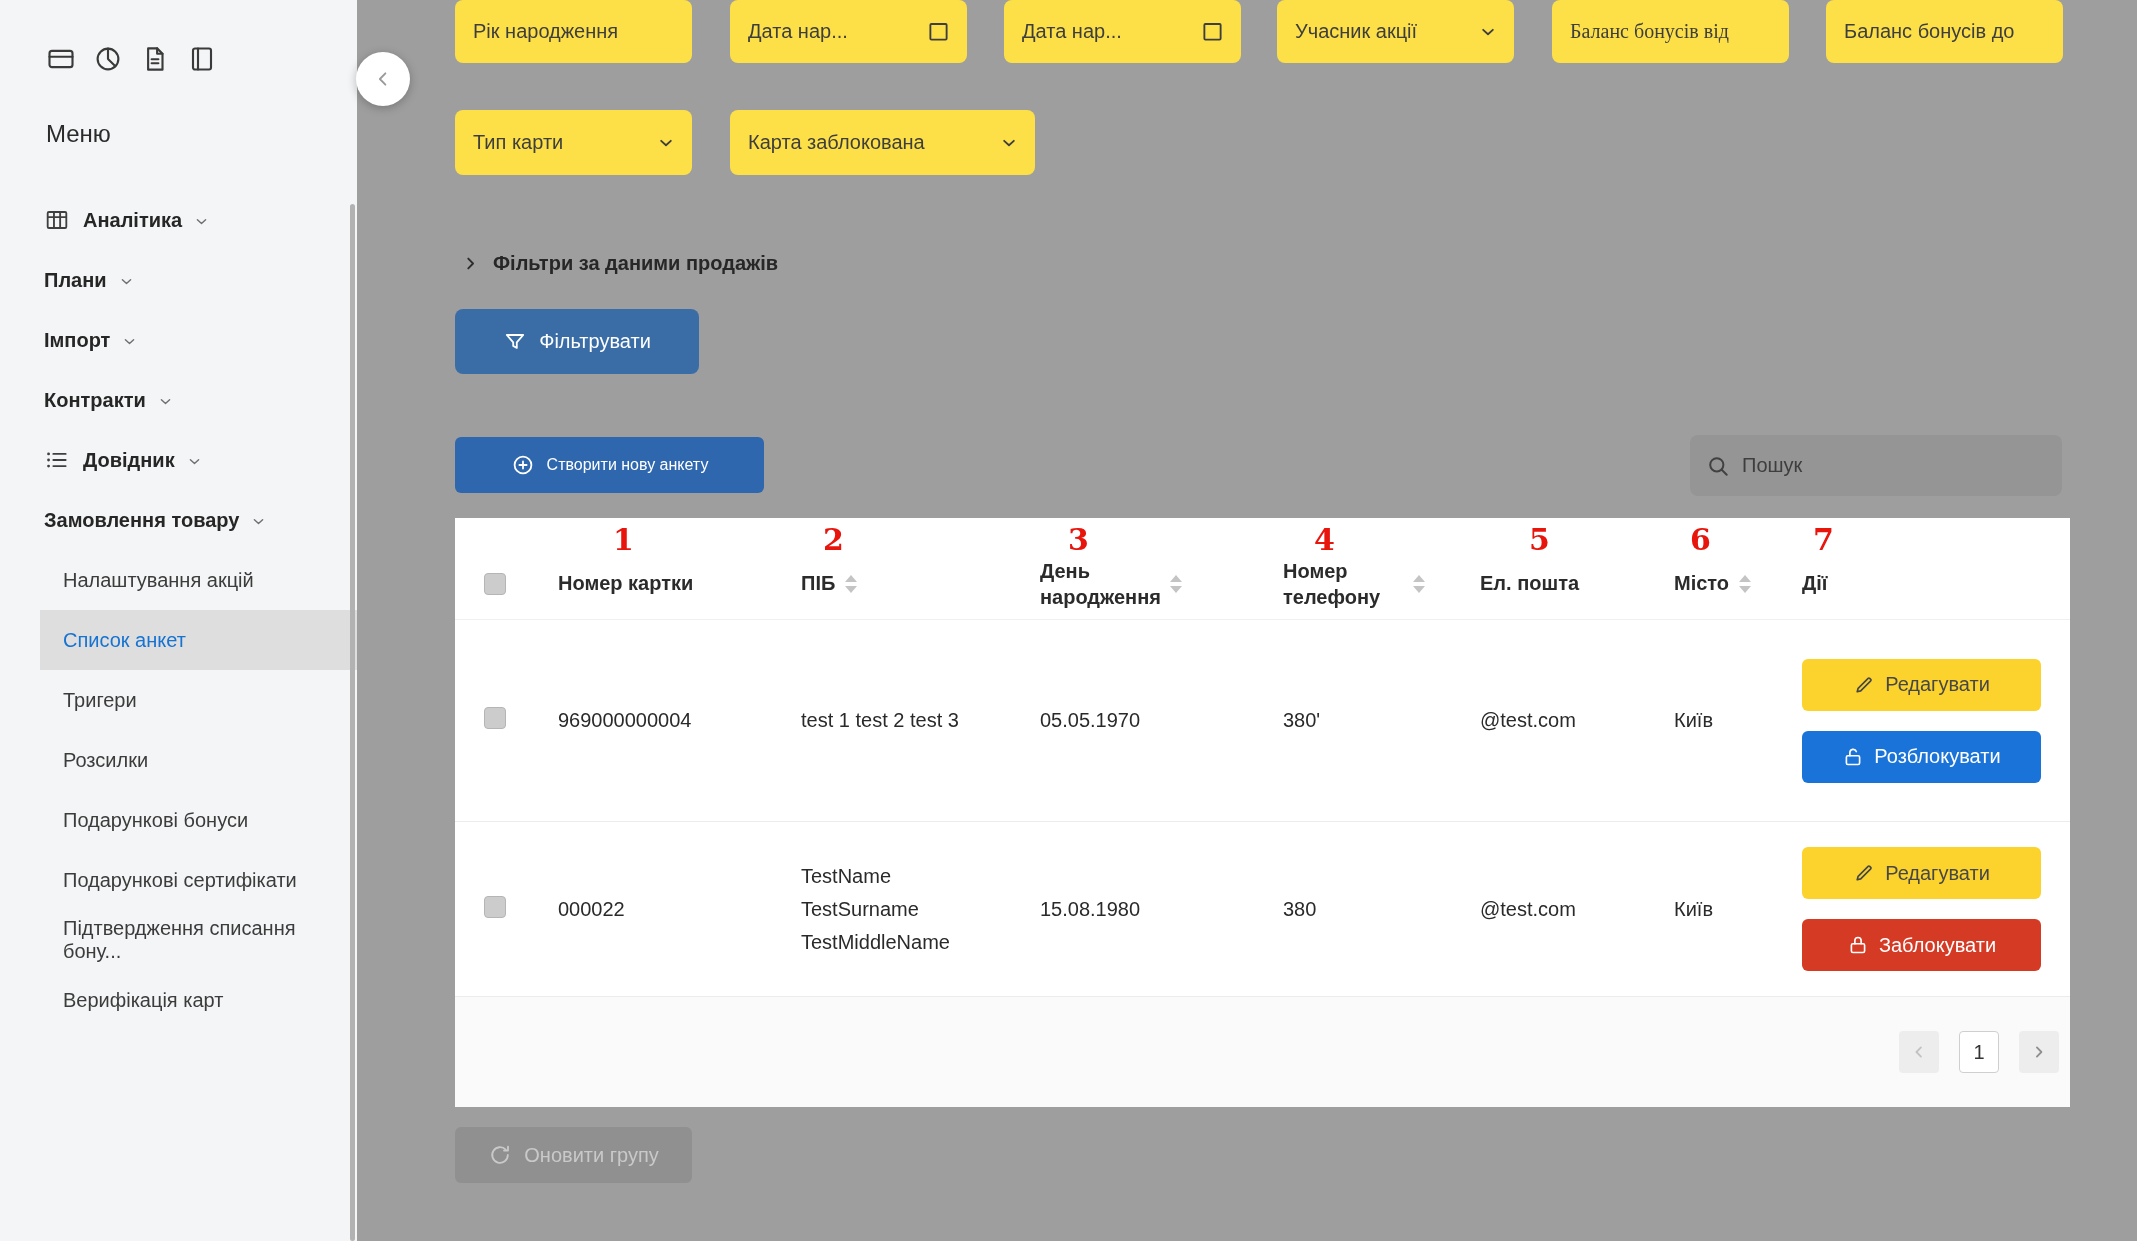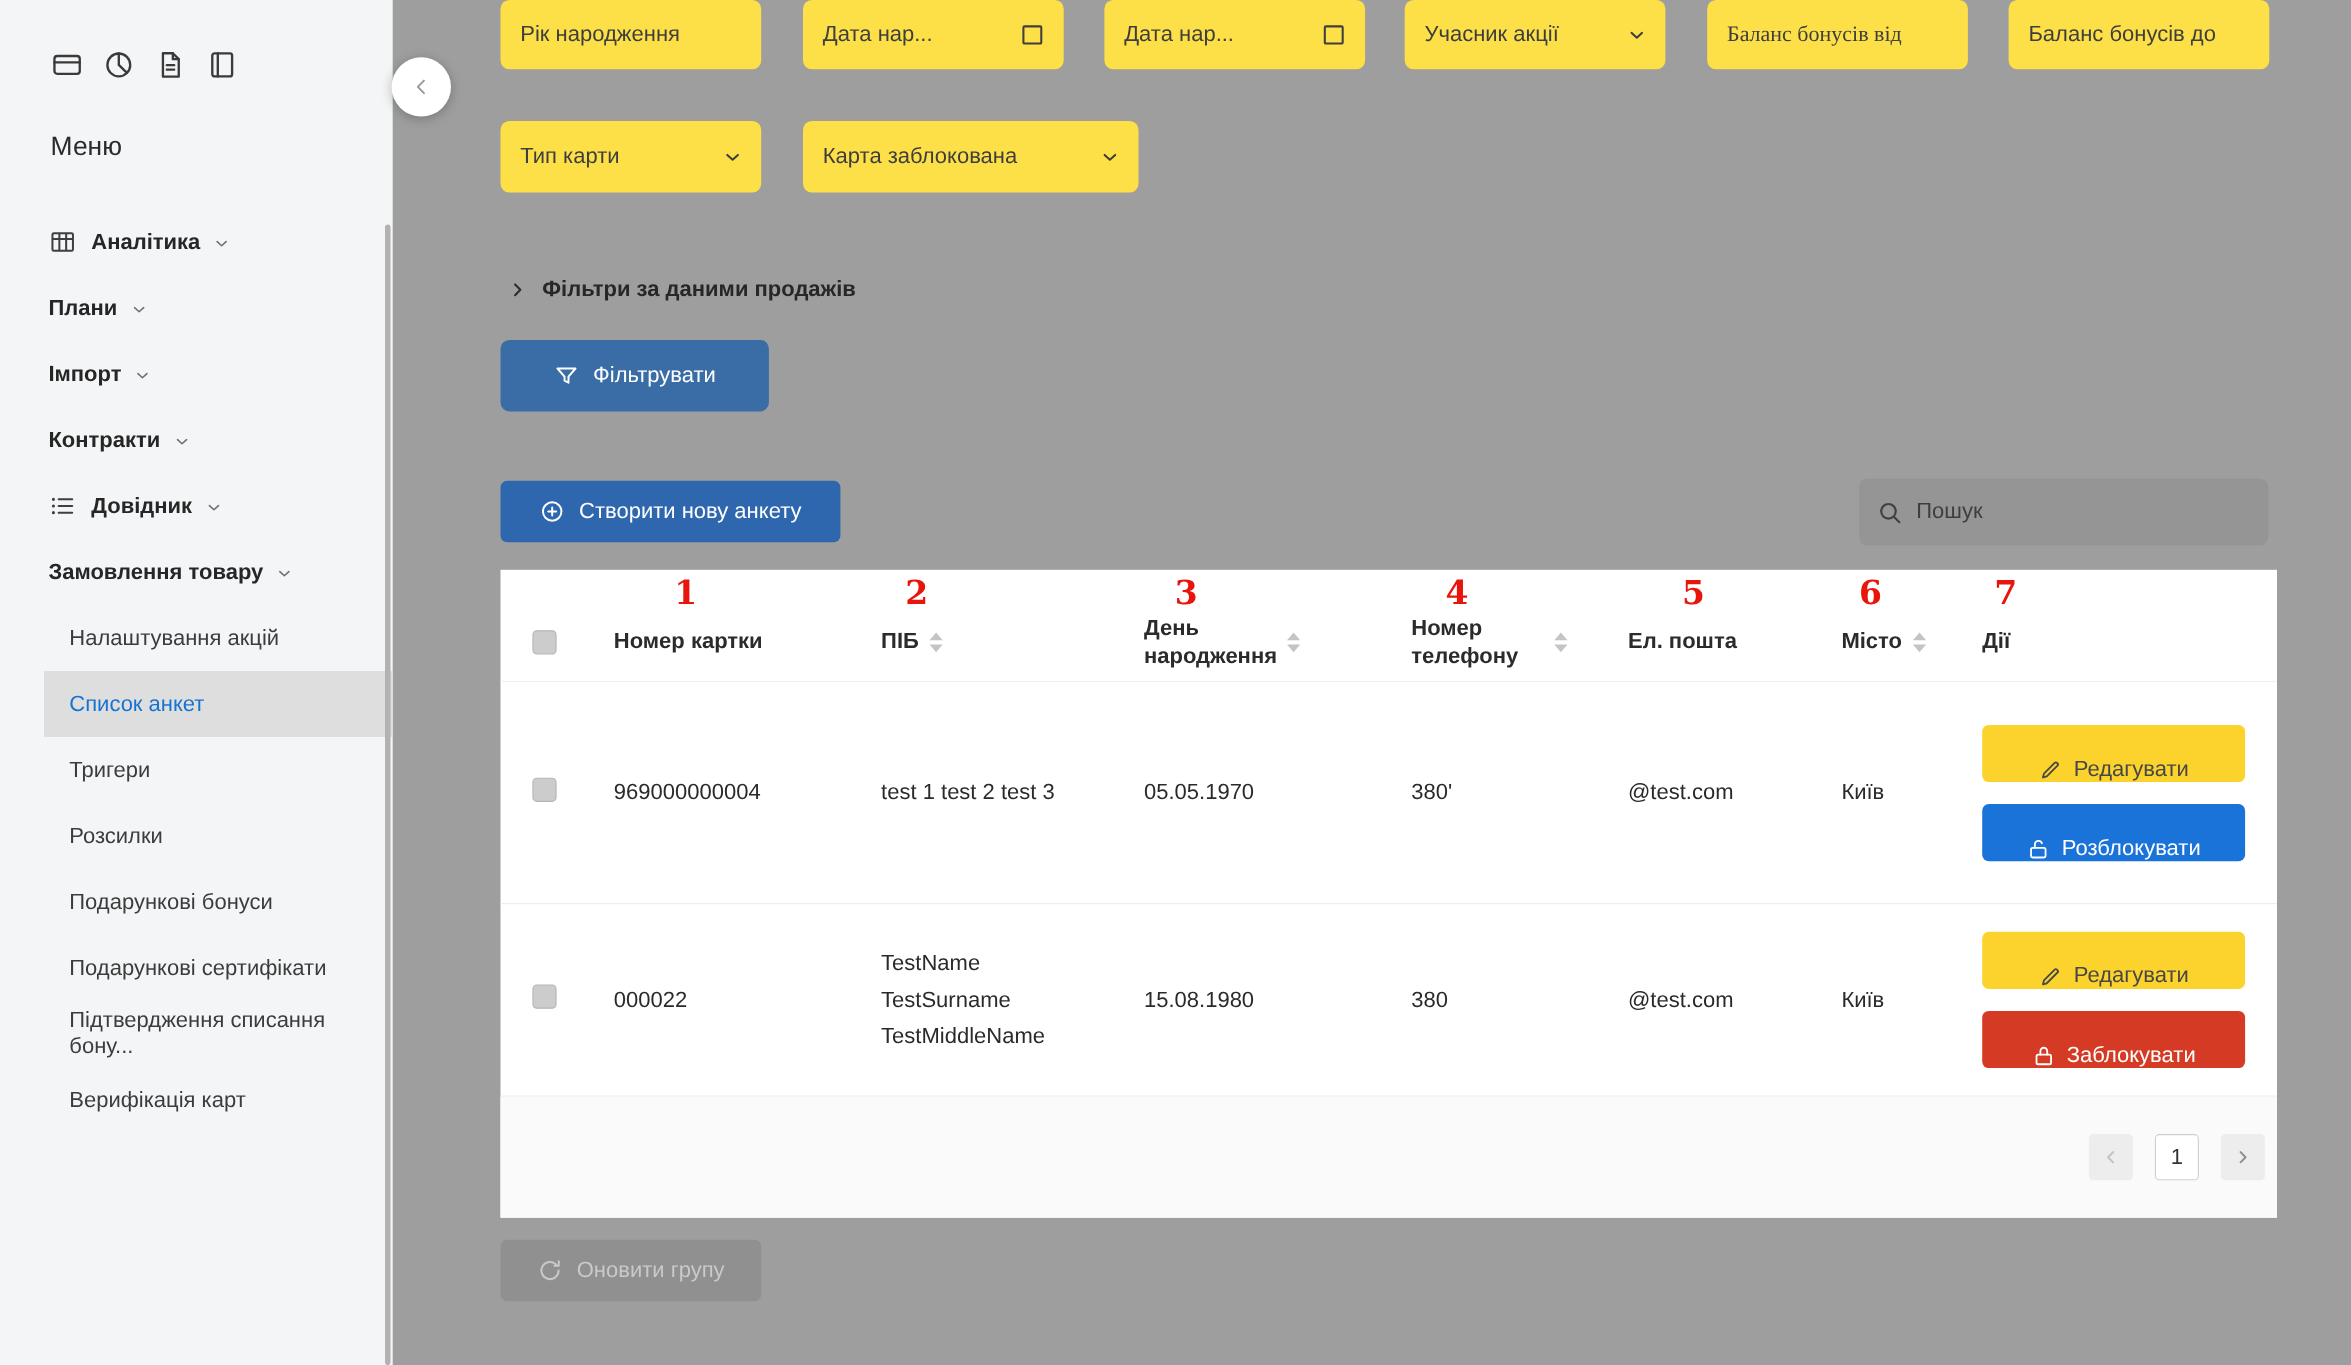--- a/index.html
+++ b/index.html
@@ -50,21 +50,21 @@
   .fi-ctype { left:98px; top:110px; width:237px; height:65px;gap:27px; }
   .fi-cblocked { left:373px; top:110px; width:305px; height:65px; }
 
   .sales-toggle { position:absolute; left:104px; top:245px; height:36px; display:flex; align-items:center; gap:13px; cursor:pointer; }
   .sales-toggle .chev-r { width:19px; height:19px; color:#2d2d2d; }
   .sales-toggle .lbl { font-size:20px; font-weight:700; color:#272727; }
 
   .btn { border:none; display:flex; align-items:center; justify-content:center; gap:12px; cursor:pointer; font-family:inherit; }
   .btn-filter { position:absolute; left:98px; top:309px; width:244px; height:65px; background:#3a6da6; border-radius:8px; color:#fff; font-size:20px; }
   .btn-filter .icn { width:24px; height:24px; }
-  .btn-create { position:absolute; left:98px; top:437px; width:309px; height:56px; background:#2f67ae; border-radius:6px; color:#fff; font-size:20px; }
+  .btn-create { position:absolute; left:98px; top:437px; width:309px; height:56px; background:#2f67ae; border-radius:6px; color:#fff; font-size:16px; }
   .btn-create .icn { width:24px; height:24px; }
   .btn-update { position:absolute; left:98px; top:1127px; width:237px; height:56px; background:#909090; border-radius:6px; color:#c9c9c9; font-size:20px; cursor:default; }
   .btn-update .icn { width:24px; height:24px; }
 
   .search-box { position:absolute; left:1333px; top:435px; width:372px; height:61px; background:#959595; border-radius:8px; display:flex; align-items:center; gap:12px; padding:0 16px; }
   .search-box .icn { width:24px; height:24px; color:#414141; }
   .search-box input { flex:1; background:transparent; border:none; outline:none; font-size:20px; color:#3e3e3e; font-family:inherit; }
   .search-box input::placeholder { color:#3e3e3e; opacity:1; }
 
   
@@ -81,21 +81,21 @@
   .sorter i { display:block; width:0; height:0; border-left:6px solid transparent; border-right:6px solid transparent; }
   .sorter .su { border-bottom:7px solid #c4c4c4; }
   .sorter .sd { border-top:7px solid #c4c4c4; }
 
   .t-row { align-items:center; border-bottom:1px solid #ececec; font-size:20px; color:#2a2a2a; }
   .r1 { height:202px; }
   .r2 { height:175px; }
   .name-lines div { line-height:33px; }
   .cbx { width:22px; height:22px; border-radius:4px; background:#cccccc; border:1px solid #b5b5b5; display:inline-block; cursor:pointer; }
   .actions-cell { display:flex; flex-direction:column; gap:20px; }
-  .act-btn { width:239px; height:52px; border:none; border-radius:6px; font-size:20px; font-weight:500; display:flex; align-items:flex-end; justify-content:center; gap:10px; cursor:pointer; font-family:inherit; }
+  .act-btn { width:239px; height:52px; border:none; border-radius:6px; font-size:20px; font-weight:500; display:flex; align-items:center; justify-content:center; gap:10px; cursor:pointer; font-family:inherit; }
   .act-btn .icn { width:22px; height:22px; }
   .act-yellow { background:#fcd32d; color:#474747; }
   .act-blue { background:#1a73d8; color:#fff; }
   .act-red { background:#d43a24; color:#fff; }
 
   .t-footer { height:110px; background:#fafafa; display:flex; align-items:center; justify-content:flex-end; gap:20px; padding-right:11px; }
   .pg-btn { width:40px; height:42px; border-radius:4px; display:flex; align-items:center; justify-content:center; cursor:pointer; border:none; }
   .pg-prev { background:#ededed; color:#c2c2c2; }
   .pg-next { background:#ededed; color:#8f8f8f; }
   .pg-btn .icn { width:18px; height:18px; }

